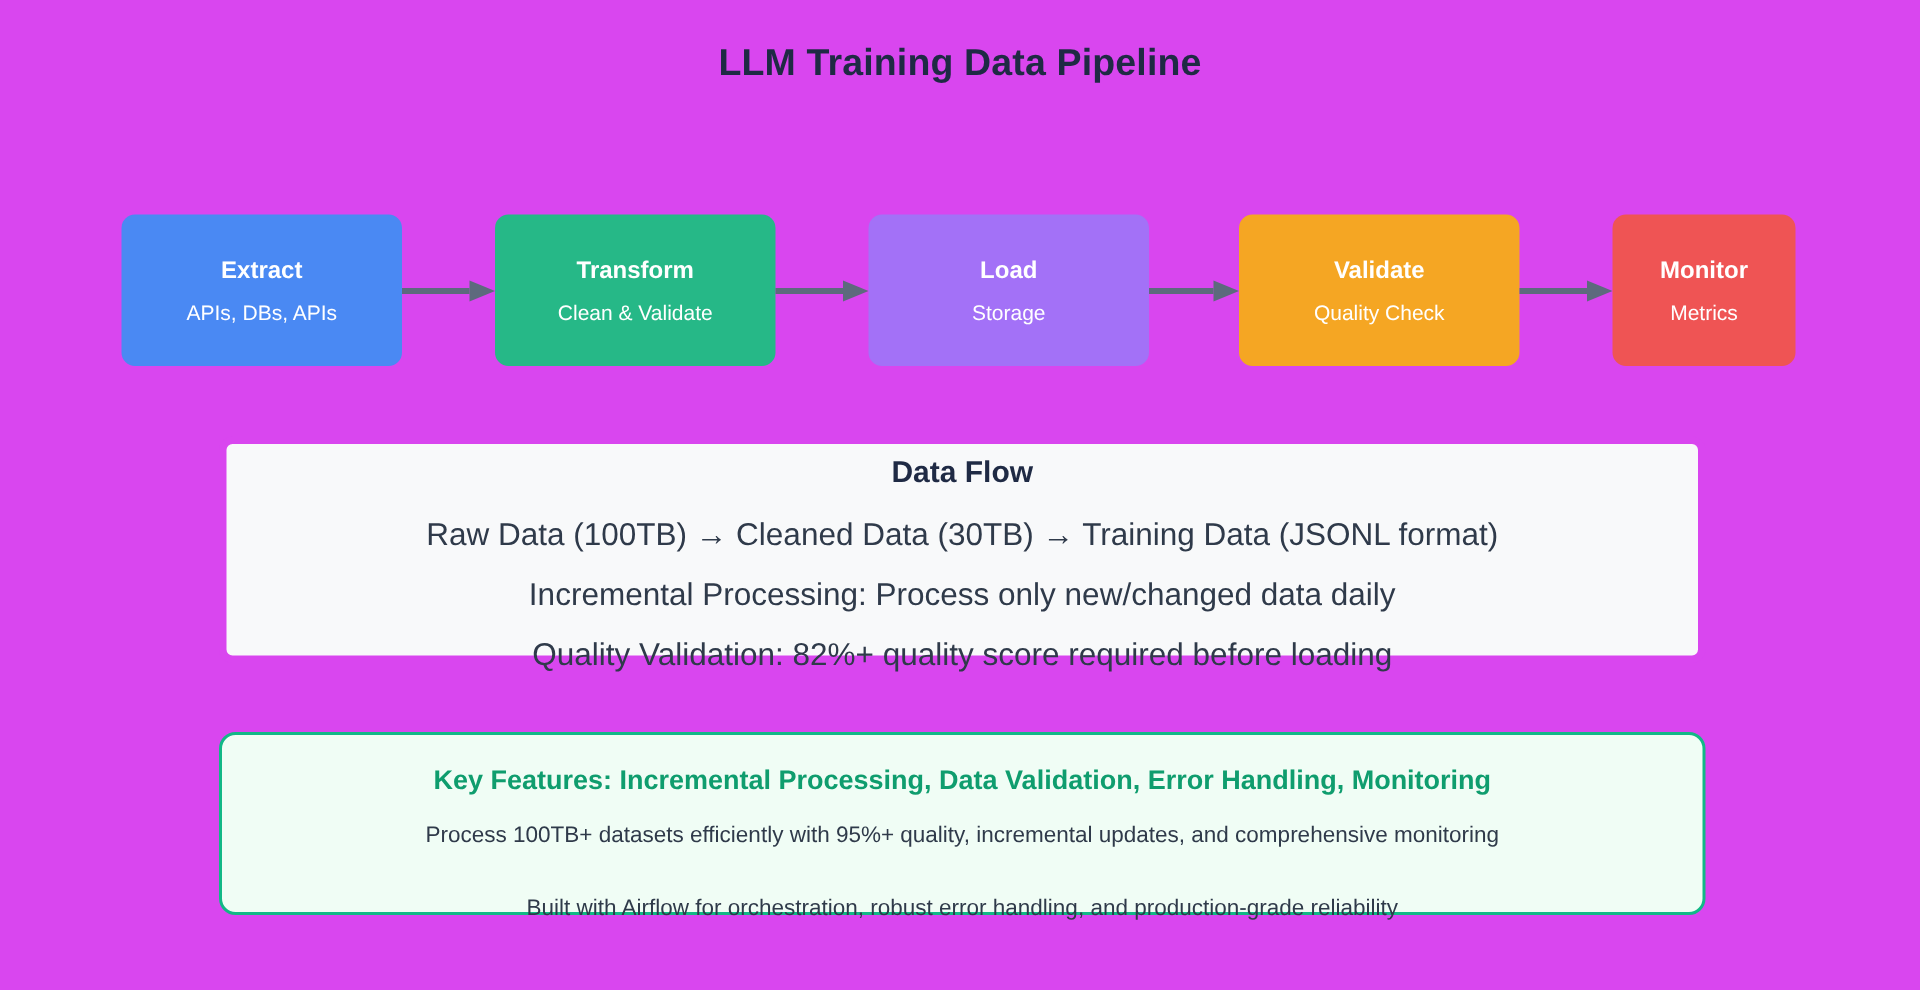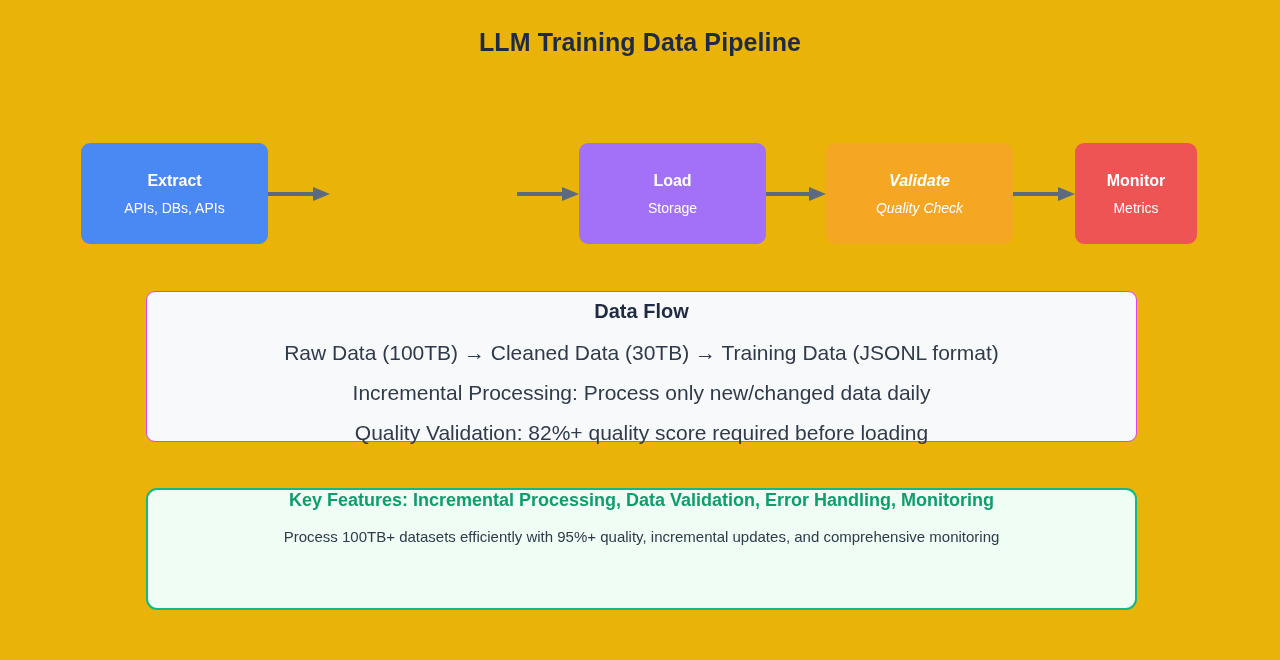--- a/index.html
+++ b/index.html
@@ -11,21 +11,21 @@
     height: 660px;
     background: #ffffff;
     font-family: "Liberation Sans", sans-serif;
     overflow: hidden;
   }
 
   .page {
     position: relative;
     width: 1280px;
     height: 660px;
-    background: #eab308;
+    background: #d946ef;
   }
 
   
   .page-title {
     position: absolute;
     top: 28px;
     left: 0;
     width: 1280px;
     text-align: center;
     font-size: 25px;
@@ -94,21 +94,21 @@
   }
 
   
   .info-panel {
     position: absolute;
     left: 146px;
     top: 291px;
     width: 991px;
     height: 151px;
     background: #f8f9fa;
-    border: 1px solid #d946ef;
+    border: 5px solid #d946ef;
     border-radius: 9px;
     display: flex;
     flex-direction: column;
     align-items: center;
     padding-top: 8px;
   }
   .info-heading {
     font-size: 20px;
     font-weight: bold;
     color: #1f2a44;
@@ -129,20 +129,21 @@
     left: 146px;
     top: 488px;
     width: 991px;
     height: 122px;
     background: #f0fdf5;
     border: 2px solid #12b886;
     border-radius: 11px;
     display: flex;
     flex-direction: column;
     align-items: center;
+    padding-top: 20px;
   }
   .features-heading {
     font-size: 18px;
     font-weight: bold;
     color: #0f9d6e;
     margin-bottom: 18px;
     text-align: center;
   }
   .features-line {
     font-size: 15px;
@@ -165,37 +166,41 @@
     <div class="stage" style="left:0px; width:187px; background:#4a89f3;">
       <div class="stage-title">Extract</div>
       <div class="stage-sub">APIs, DBs, APIs</div>
     </div>
 
     <div class="connector" style="left:187px; width:62px;">
       <div class="shaft" style="width:45px;"></div>
       <div class="head"></div>
     </div>
 
+    <div class="stage" style="left:249px; width:187px; background:#26b887;">
+      <div class="stage-title">Transform</div>
+      <div class="stage-sub">Clean &amp; Validate</div>
+    </div>
 
     <div class="connector" style="left:436px; width:62px;">
       <div class="shaft" style="width:45px;"></div>
       <div class="head"></div>
     </div>
 
     <div class="stage" style="left:498px; width:187px; background:#a371f7;text-align:center;">
       <div class="stage-title">Load</div>
       <div class="stage-sub">Storage</div>
     </div>
 
     <div class="connector" style="left:685px; width:60px;">
       <div class="shaft" style="width:43px;"></div>
       <div class="head"></div>
     </div>
 
-    <div class="stage" style="left:745px; width:187px; background:#f5a623;font-style:italic;">
+    <div class="stage" style="left:745px; width:187px; background:#f5a623;">
       <div class="stage-title">Validate</div>
       <div class="stage-sub">Quality Check</div>
     </div>
 
     <div class="connector" style="left:932px; width:62px;">
       <div class="shaft" style="width:45px;"></div>
       <div class="head"></div>
     </div>
 
     <div class="stage" style="left:994px; width:122px; background:#ef5454;">
@@ -208,15 +213,16 @@
   <div class="info-panel">
     <div class="info-heading">Data Flow</div>
     <div class="info-line">Raw Data (100TB) → Cleaned Data (30TB) → Training Data (JSONL format)</div>
     <div class="info-line">Incremental Processing: Process only new/changed data daily</div>
     <div class="info-line">Quality Validation: 82%+ quality score required before loading</div>
   </div>
 
   <div class="features-panel">
     <div class="features-heading">Key Features: Incremental Processing, Data Validation, Error Handling, Monitoring</div>
     <div class="features-line">Process 100TB+ datasets efficiently with 95%+ quality, incremental updates, and comprehensive monitoring</div>
+    <div class="features-line">Built with Airflow for orchestration, robust error handling, and production-grade reliability</div>
   </div>
 
 </div>
 
 </body></html>

